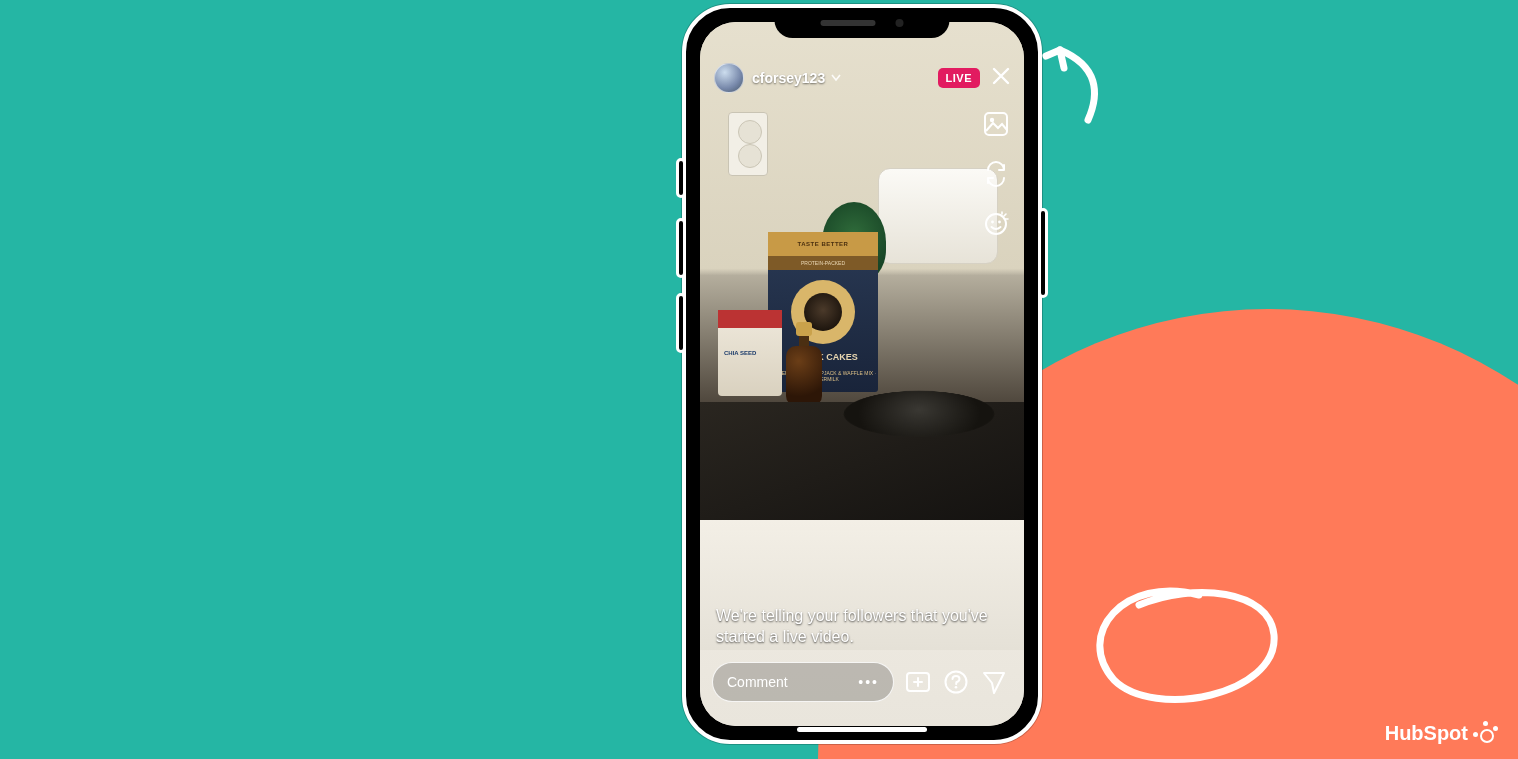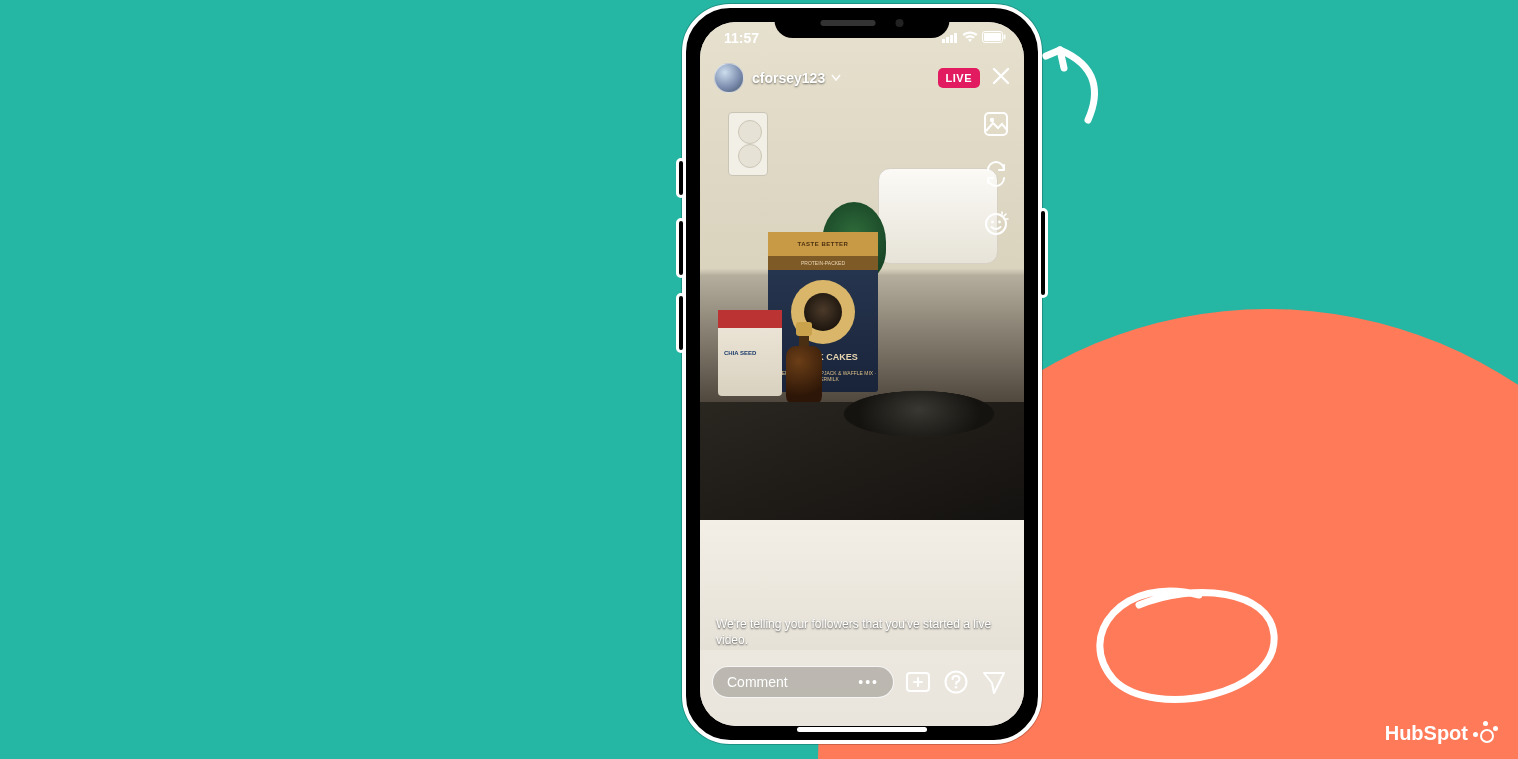--- a/index.html
+++ b/index.html
@@ -153,30 +153,30 @@
   .scene .bag{position:absolute;left:18px;top:288px;width:64px;height:86px;background:linear-gradient(#efe9dc,#d9d1bf);border-radius:4px;}
   .scene .bag .rim{position:absolute;top:0;left:0;right:0;height:18px;background:#b33;}
   .scene .bag .lab{position:absolute;top:40px;left:6px;font-size:6px;font-weight:800;color:#1a3a6a;}
   .scene .bottle{position:absolute;left:86px;top:300px;width:36px;height:84px;}
   .scene .bottle .cap{width:16px;height:14px;background:#caa24b;border-radius:3px;margin:0 auto;}
   .scene .bottle .neck{width:10px;height:10px;background:#4b2f12;margin:0 auto;}
   .scene .bottle .body{width:36px;height:60px;border-radius:10px;background:radial-gradient(circle at 35% 25%,#6b3e17,#2d1607 70%);}
 
   .live-caption{
     position:absolute; left:16px; right:32px; bottom:78px;
-    color:#fff; font-size:12px; line-height:1.35;
+    color:#fff; font-size:16px; line-height:1.35;
     text-shadow:0 1px 2px rgba(0,0,0,.7);
     z-index:40;
   }
   .live-footer{
     position:absolute; left:12px; right:12px; bottom:24px; height:40px;
     display:flex; align-items:center; gap:10px; z-index:40;
   }
   .comment-pill{
-    flex:0 0 182px; height:32px;
+    flex:0 0 182px; height:40px;
     border:1.5px solid rgba(255,255,255,.85); border-radius:20px;
     display:flex; align-items:center; padding:0 14px;
     color:#fff; font-size:14px;
     background:rgba(0,0,0,.2);
   }
   .comment-pill .dots{margin-left:auto;letter-spacing:2px;}
   .foot-ico{width:28px;height:28px;display:flex;align-items:center;justify-content:center;color:#fff;}
 
   
   .confirm-screen{
@@ -272,45 +272,20 @@
           <div class="bottle">
               <div class="cap"></div>
               <div class="neck"></div>
               <div class="body"></div>
             </div>
           <div class="counter"></div>
           <div class="pan"></div>
           <div class="stove"></div>
         </div>
 
-        <div class="status-bar">
-          <span class="time">11:57</span>
-          <span class="right">
-            <span class="stat-ico">
-              <svg width="16" height="11" viewBox="0 0 16 11">
-                  <rect x="0" y="7" width="3" height="4" fill="#fff"></rect>
-                  <rect x="4" y="5" width="3" height="6" fill="#fff"></rect>
-                  <rect x="8" y="3" width="3" height="8" fill="#fff"></rect>
-                  <rect x="12" y="1" width="3" height="10" fill="#fff"></rect>
-                </svg>
-            </span>
-            <span class="stat-ico">
-              <svg width="16" height="12" viewBox="0 0 16 12">
-                  <path d="M8 11 L10 8.6 C8.9 7.8 7.1 7.8 6 8.6 Z M3.2 5.9 C5.9 3.6 10.1 3.6 12.8 5.9 L11.1 7.6 C9.3 6.1 6.7 6.1 4.9 7.6 Z M0.5 3.2 C4.6 -0.4 11.4 -0.4 15.5 3.2 L13.8 4.9 C10.6 2.1 5.4 2.1 2.2 4.9 Z" fill="#fff"></path>
-                </svg>
-            </span>
-            <span class="stat-ico">
-              <svg width="24" height="12" viewBox="0 0 24 12">
-                  <rect x="0.5" y="0.5" width="20" height="11" rx="2.5" fill="none" stroke="#fff"></rect>
-                  <rect x="2" y="2" width="17" height="8" rx="1.2" fill="#fff"></rect>
-                  <rect x="21.5" y="3.5" width="2" height="5" rx="1" fill="#fff"></rect>
-                </svg>
-            </span>
-          </span>
-        </div>
 
         <div class="ig-header">
           <div class="avatar"></div>
           <span class="uname">cforsey123</span>
           <span class="chev">
             <svg width="10" height="8" viewBox="0 0 10 8">
                 <path d="M1 1 L5 6 L9 1" stroke="#fff" stroke-width="1.6" fill="none"></path>
               </svg>
           </span>
           <span class="spacer"></span>

